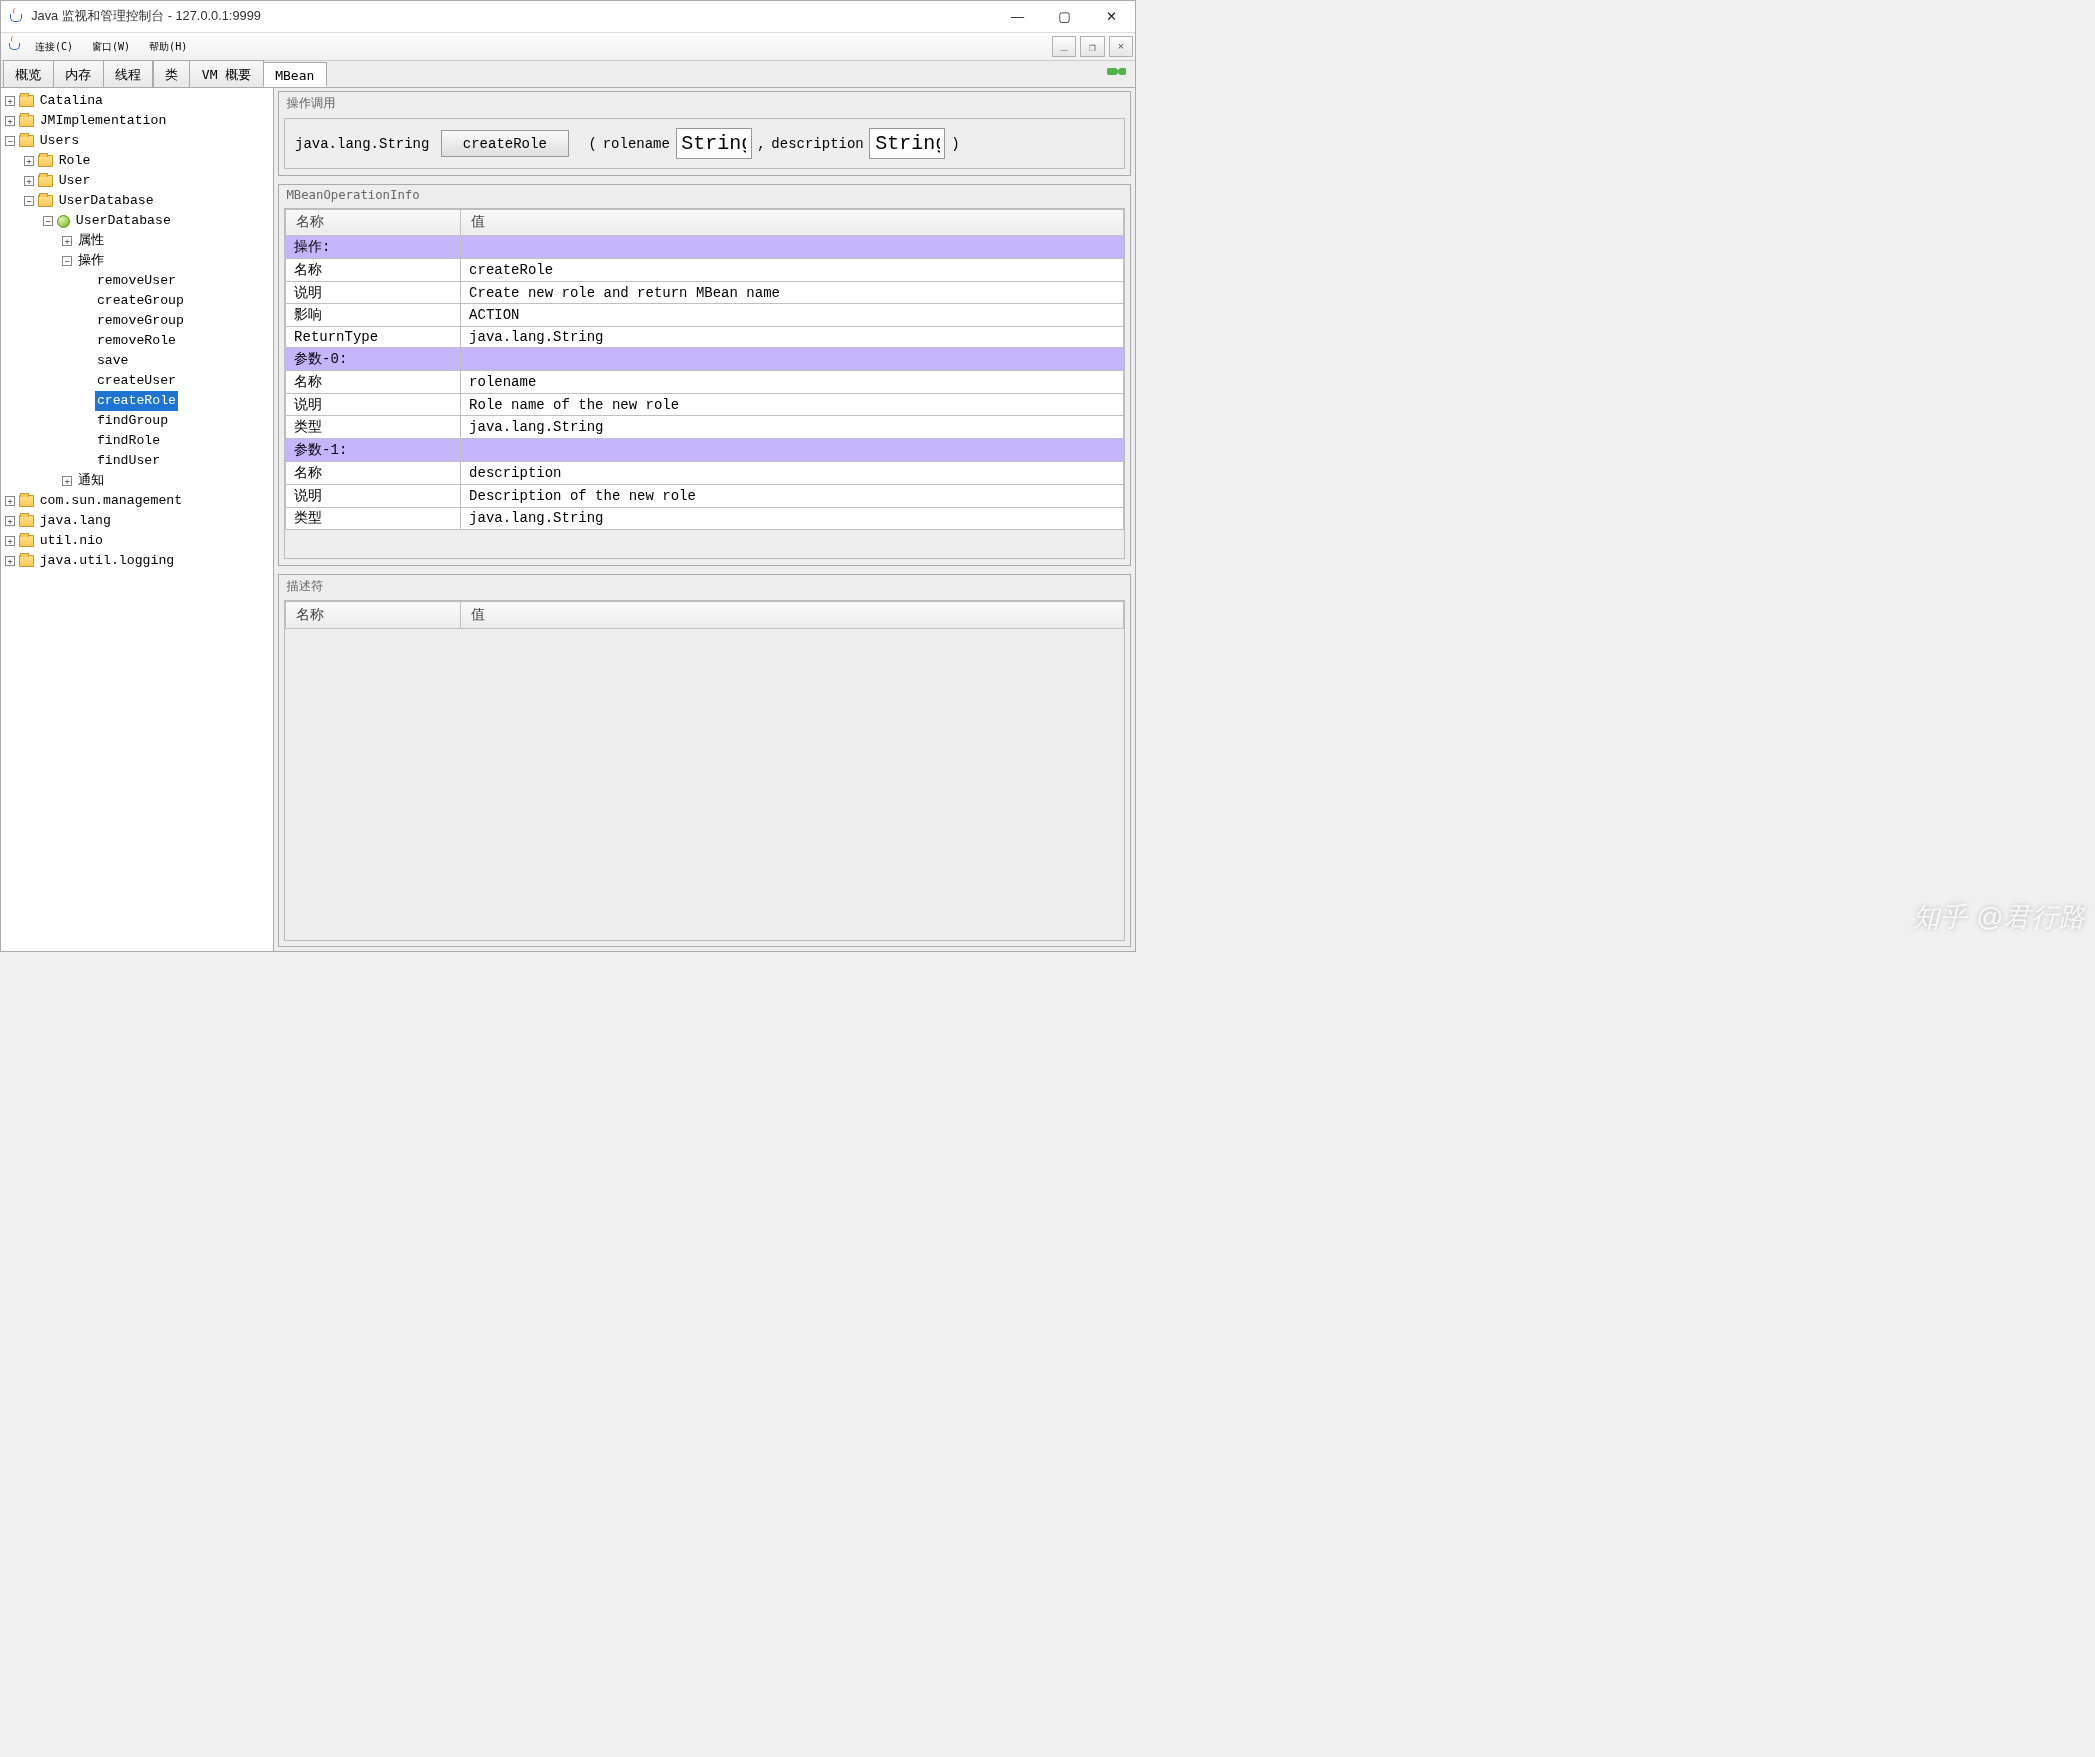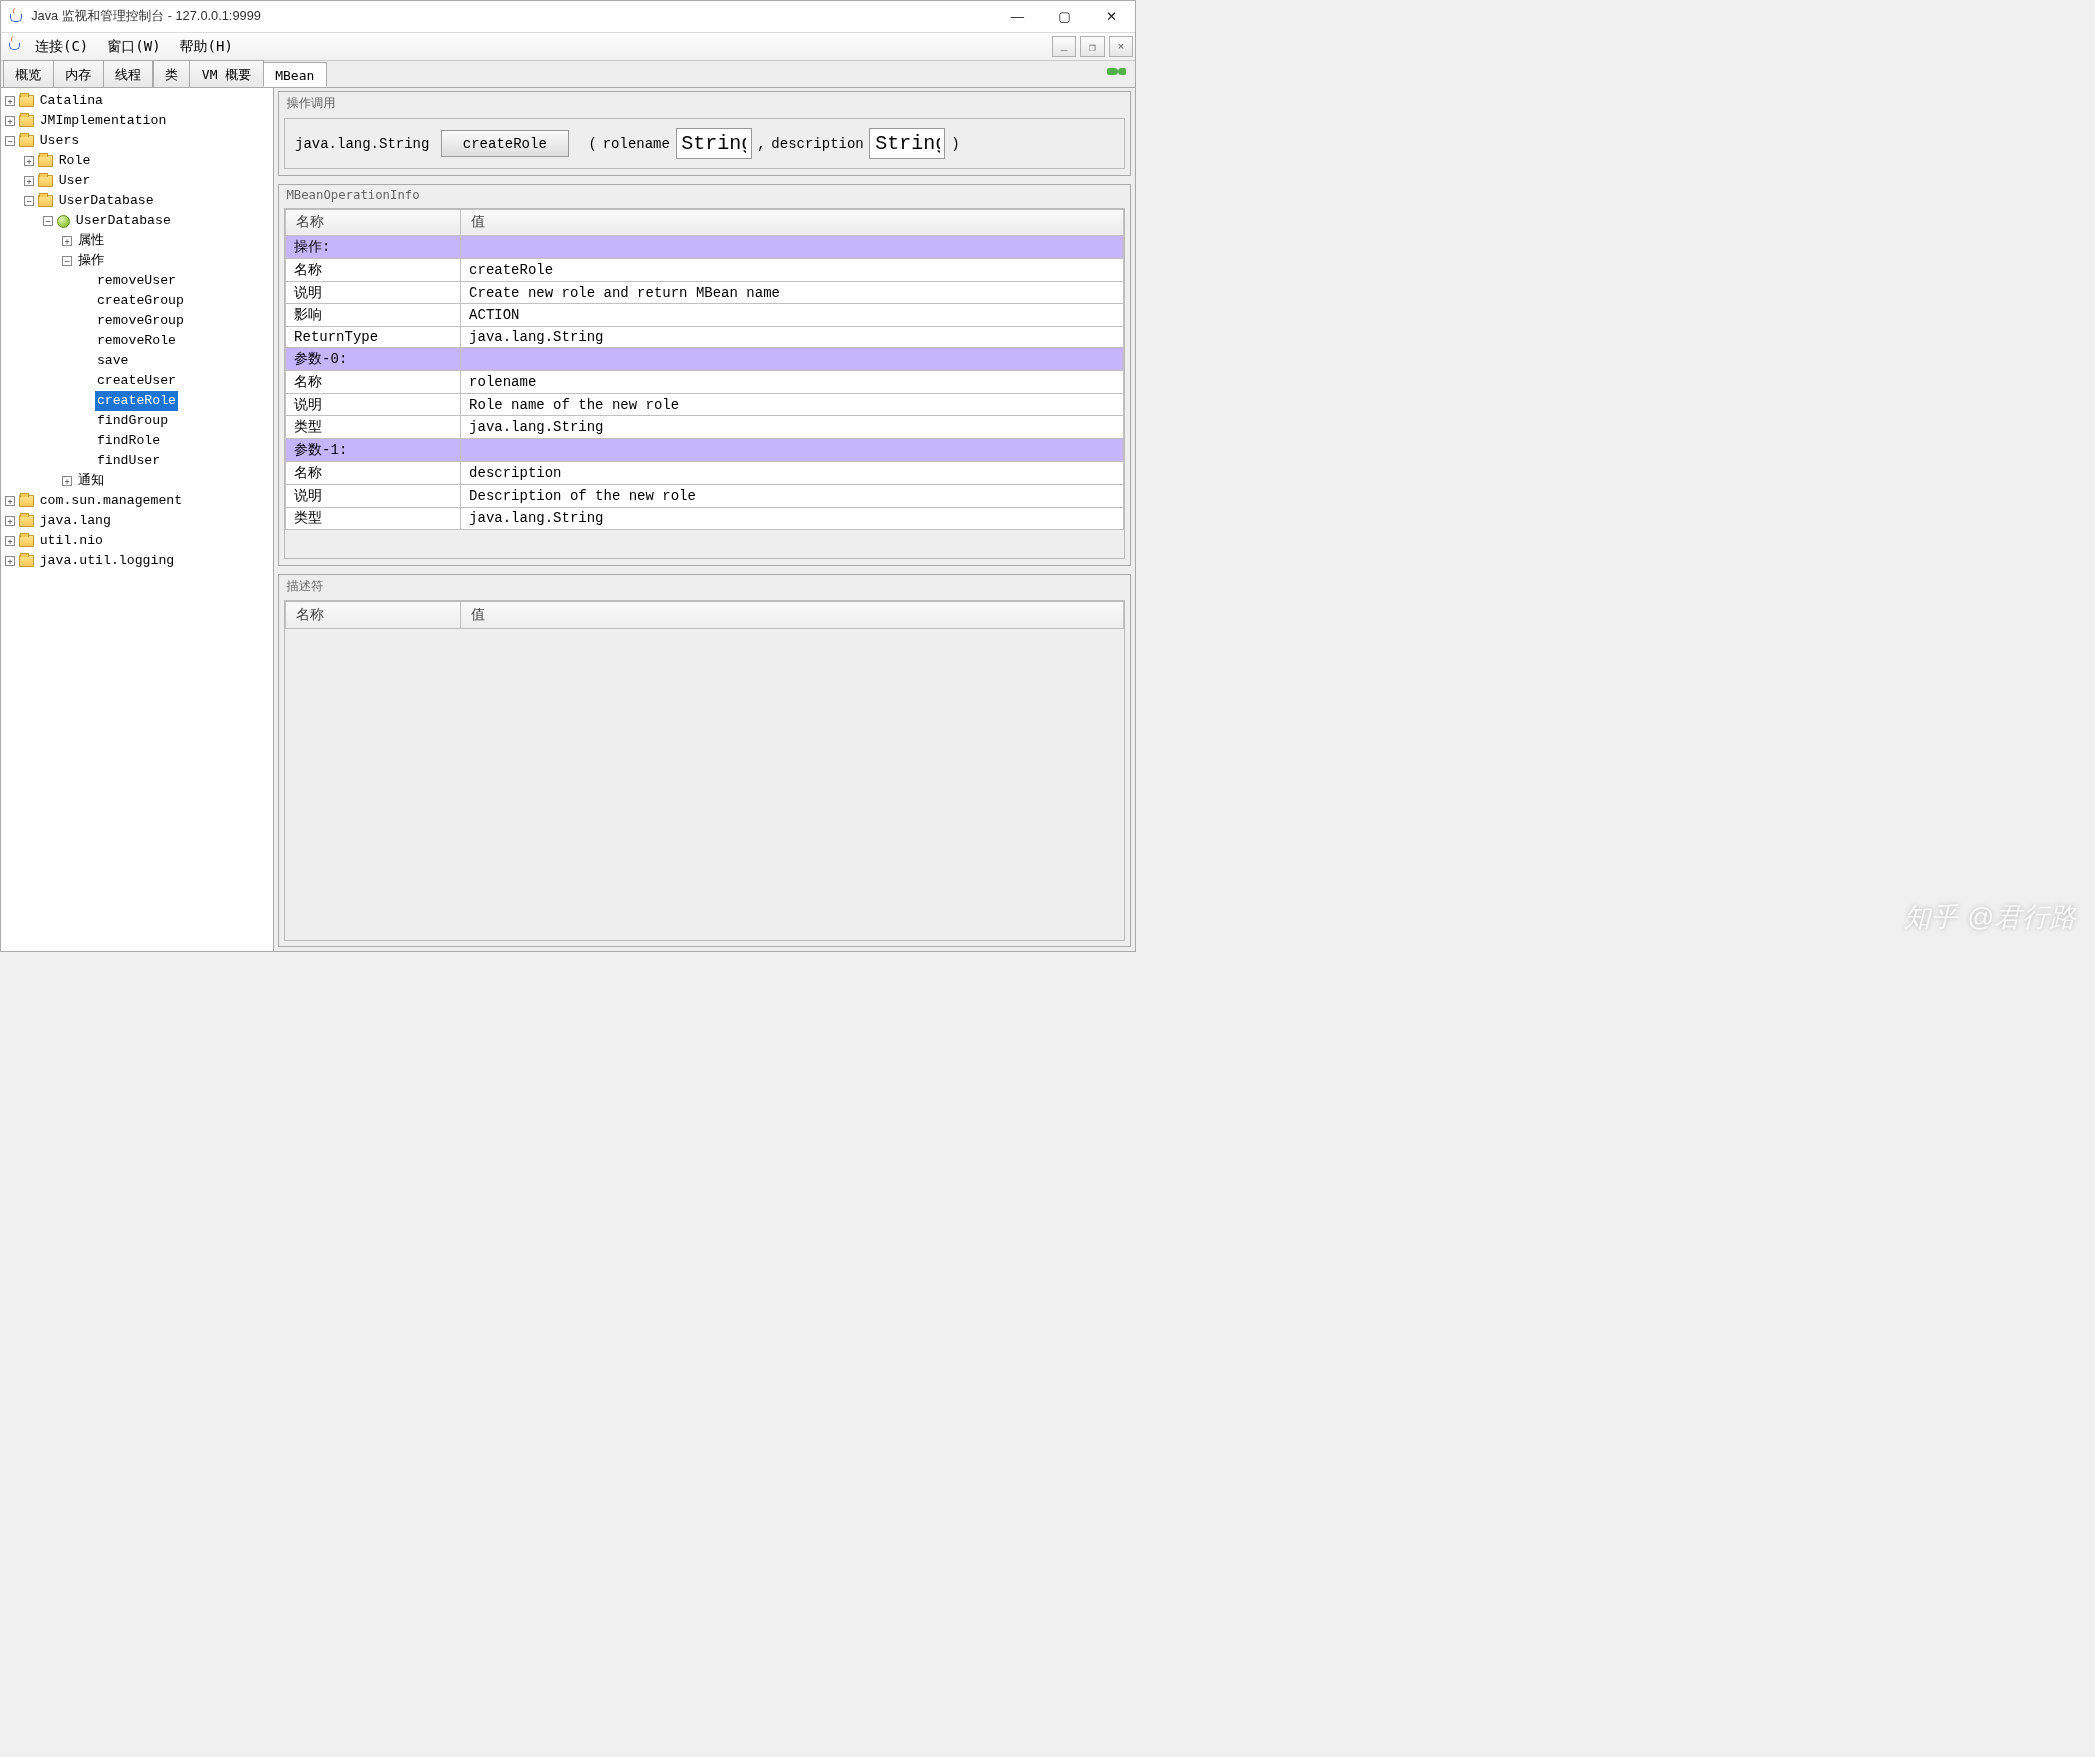--- a/index.html
+++ b/index.html
@@ -49,21 +49,21 @@
     display: flex;
     align-items: center;
     border-bottom: 0.9px solid #ccc;
     background: linear-gradient(#fdfdfd,#f1f1f1);
     padding-left: 1.9px;
   }
   .menubar .app-icon-wrap { padding: 0 3.8px 1.9px 3.8px; }
   .menubar .menu-item {
     padding: 3.8px 9.5px;
     font-family: "SimSun","NSimSun",monospace;
-    font-size: 14px;
+    font-size: 10px;
     cursor: default;
   }
   .menubar .spacer { flex: 1; }
   .menubar .mdi-btn {
     width: 24.6px;
     height: 21px;
     margin: 0 1.9px;
     border: 0.9px solid #b0b0b0;
     background: linear-gradient(#fdfdfd,#e6e6e6);
     display: flex;
@@ -247,21 +247,21 @@
     text-align:left; font-weight:normal;
     padding:3.8px 9.5px;
     border:0.9px solid #c0c0c0;
     background: linear-gradient(#fafafa,#ececec);
     color:#444;
     font-family: "SimSun","NSimSun",monospace;
     font-size:14px;
   }
   .watermark {
     position: absolute;
-    right: 18px;
+    right: 9px;
     bottom: 17px;
     font-family: "Microsoft YaHei","SimHei",sans-serif;
     font-size: 26.5px;
     color: rgba(255,255,255,0.85);
     letter-spacing: 0.9px;
     pointer-events: none;
     text-shadow: 0 0 5.7px rgba(0,0,0,0.25);
     font-style: italic;
   }
   .root { position: relative; }

